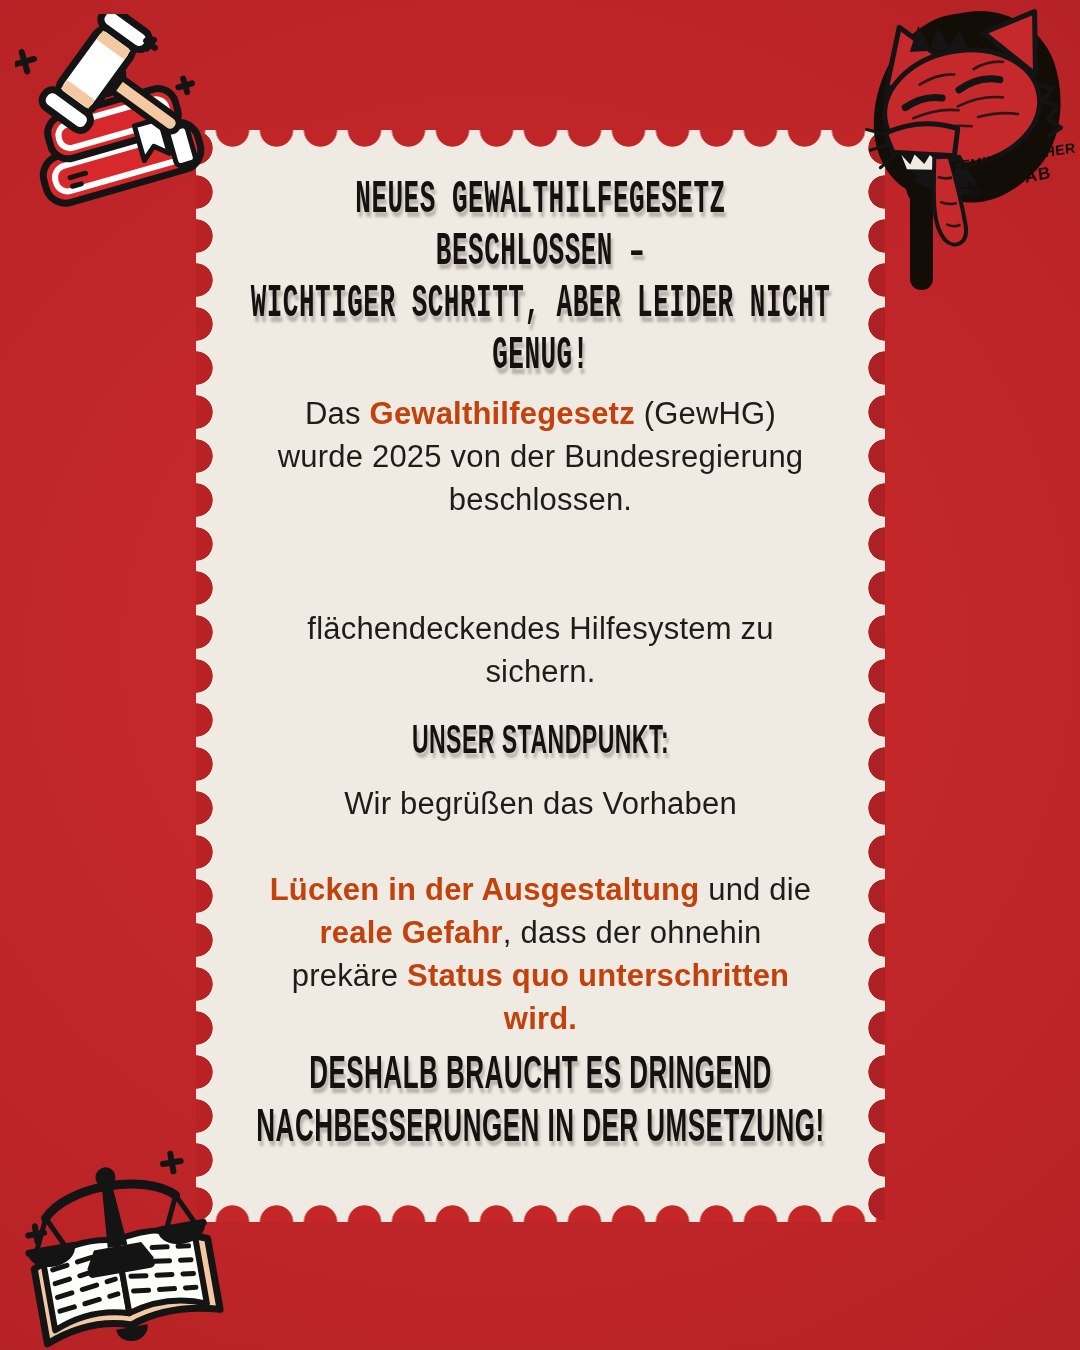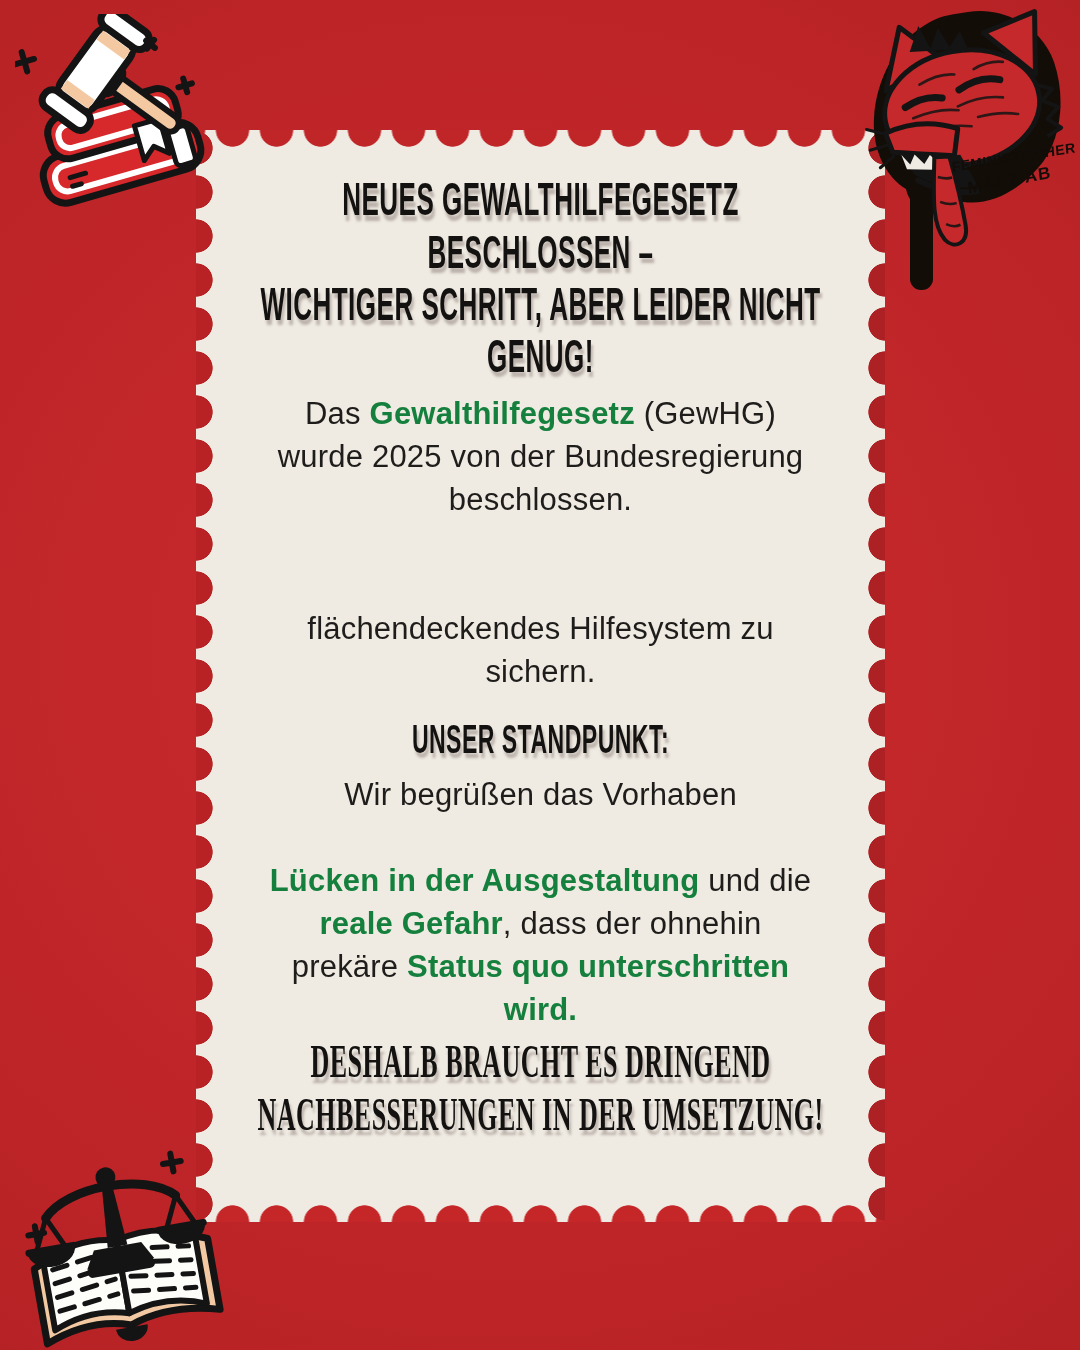--- a/index.html
+++ b/index.html
@@ -29,36 +29,36 @@
 
   .content{position:absolute;left:42px;right:42px;top:0;text-align:center;}
 
   
   .d-wrap{position:relative;overflow:visible;}
   .d-txt{
     font-weight:700;color:#131210;letter-spacing:.5px;white-space:nowrap;
     text-shadow:2px 3px 2px rgba(70,45,45,.30);
     transform-origin:50% 0;
   }
-  .title-wrap{margin-top:44px;height:208px;}
+  .title-wrap{margin-top:44px;height:208px;font-family:Liberation Mono, monospace;}
   .title-wrap .d-txt{font-size:26px;line-height:29px;transform:scaleY(1.8);}
   .h-wrap{height:50px;}
   .h-wrap .d-txt{font-size:23px;line-height:27px;transform:scaleY(1.75);}
-  .closing-wrap{margin-top:6px;height:106px;font-family:Liberation Serif, serif;}
+  .closing-wrap{margin-top:6px;height:106px;}
   .closing-wrap .d-txt{font-size:26px;line-height:30px;transform:scaleY(1.75);}
   .dline{display:block;}
 
   
   .para{
     font-size:31px;line-height:43px;color:#1f1d1b;letter-spacing:.2px;
     margin-top:10px;white-space:nowrap;
   }
-  .para .b{font-weight:700;color:#15803d;}
+  .para .b{font-weight:700;color:#c2410c;}
   .stand-wrap{margin-top:23px;}
-  .para2{margin-top:7px;}
+  .para2{margin-top:16px;}
 
   
   .illus{position:absolute;}
   #gavel-illus{left:15px;top:14px;}
   #scales-illus{left:20px;top:1150px;}
   #hyena-illus{left:860px;top:2px;}
   .signature{
     position:absolute;left:952px;top:146px;width:140px;
     transform:rotate(-9deg) skewX(-4deg);
     color:#120d08;font-weight:700;line-height:1.45;text-align:left;

